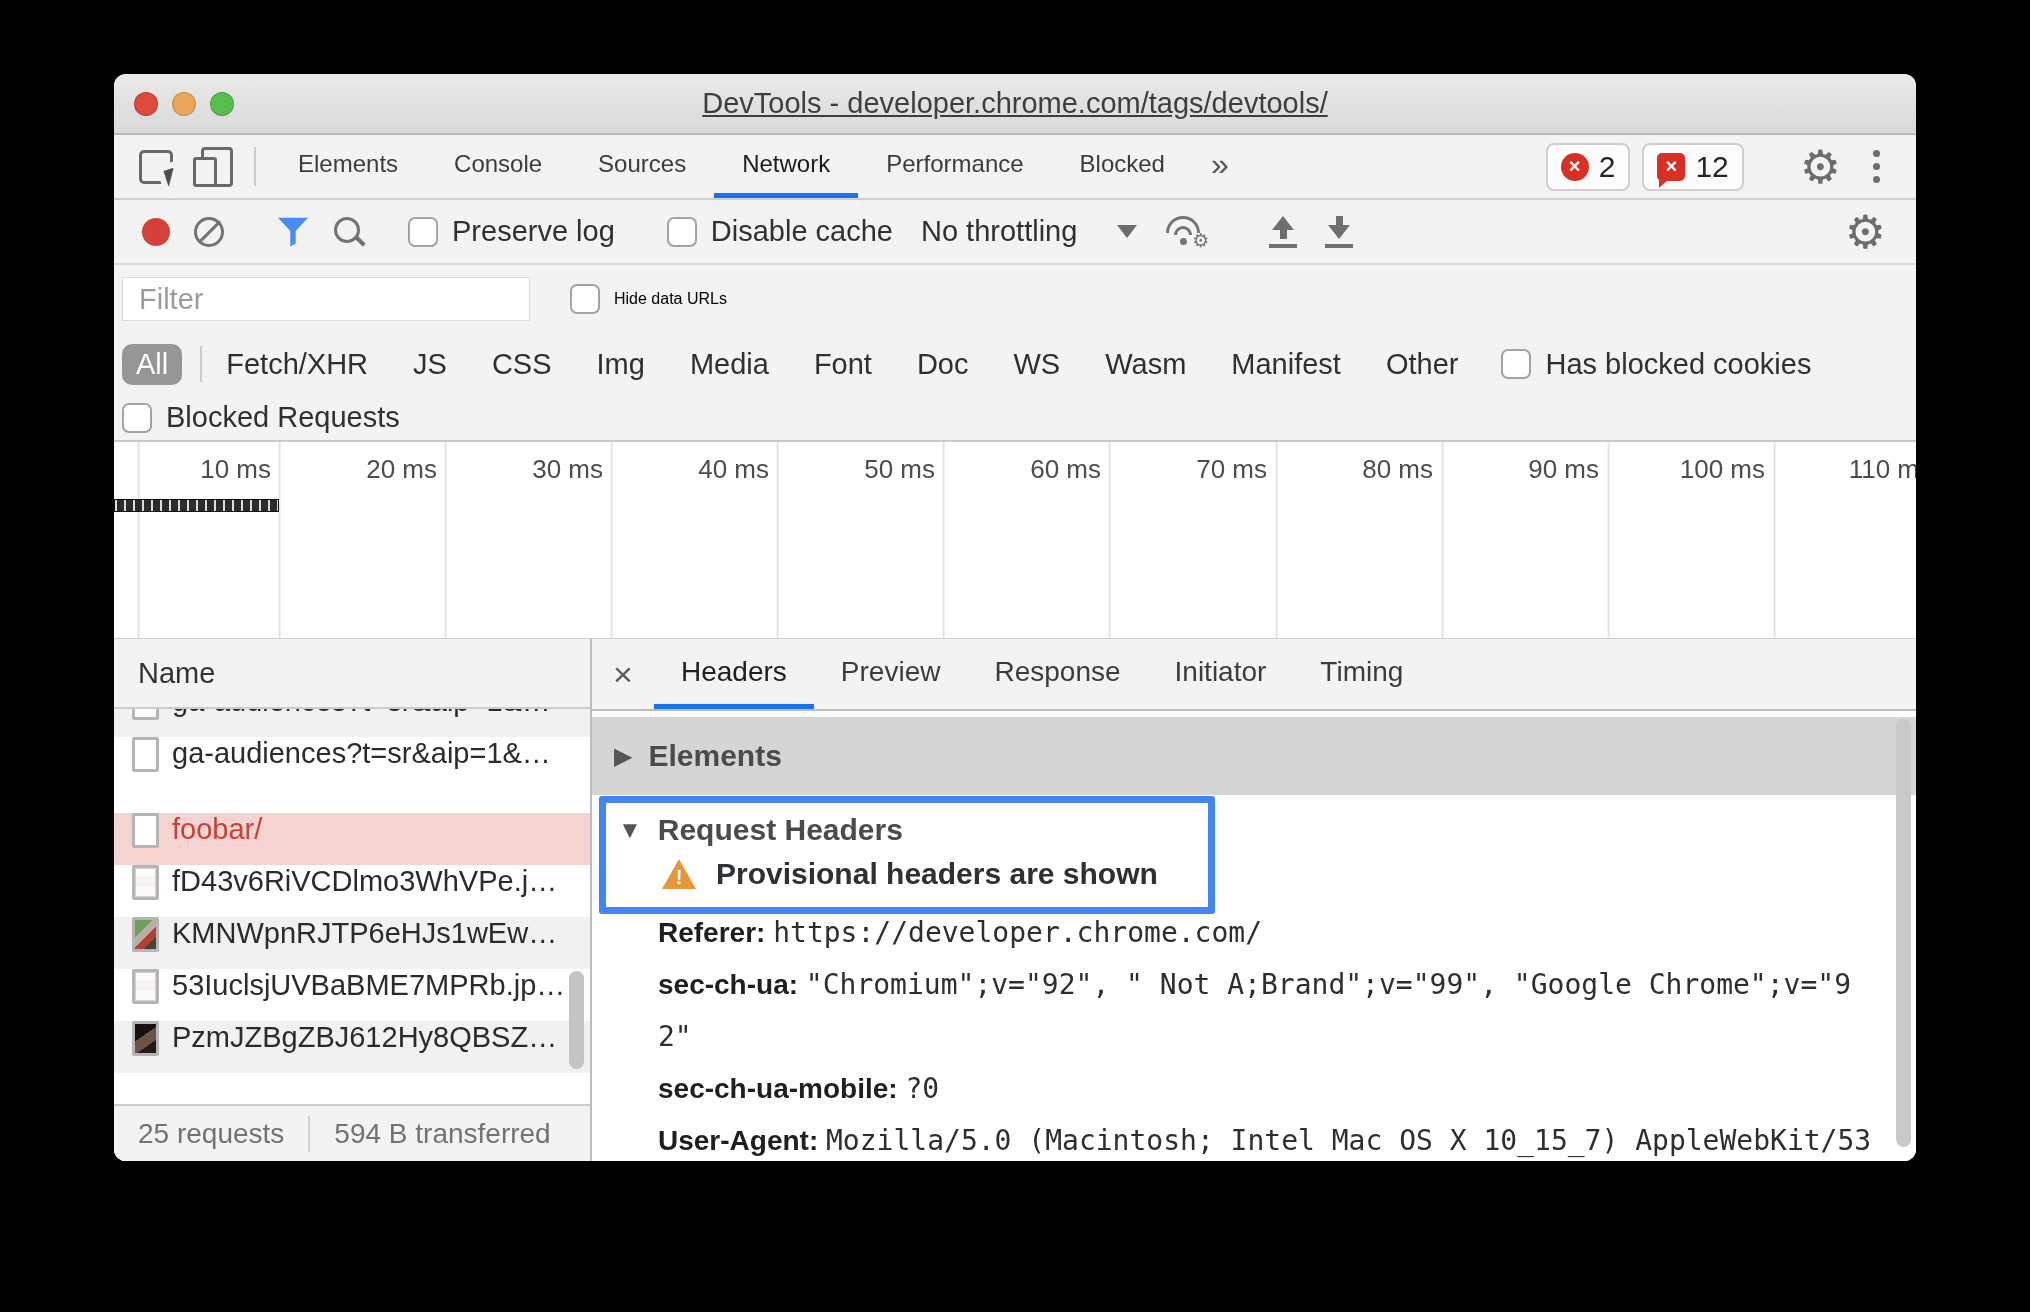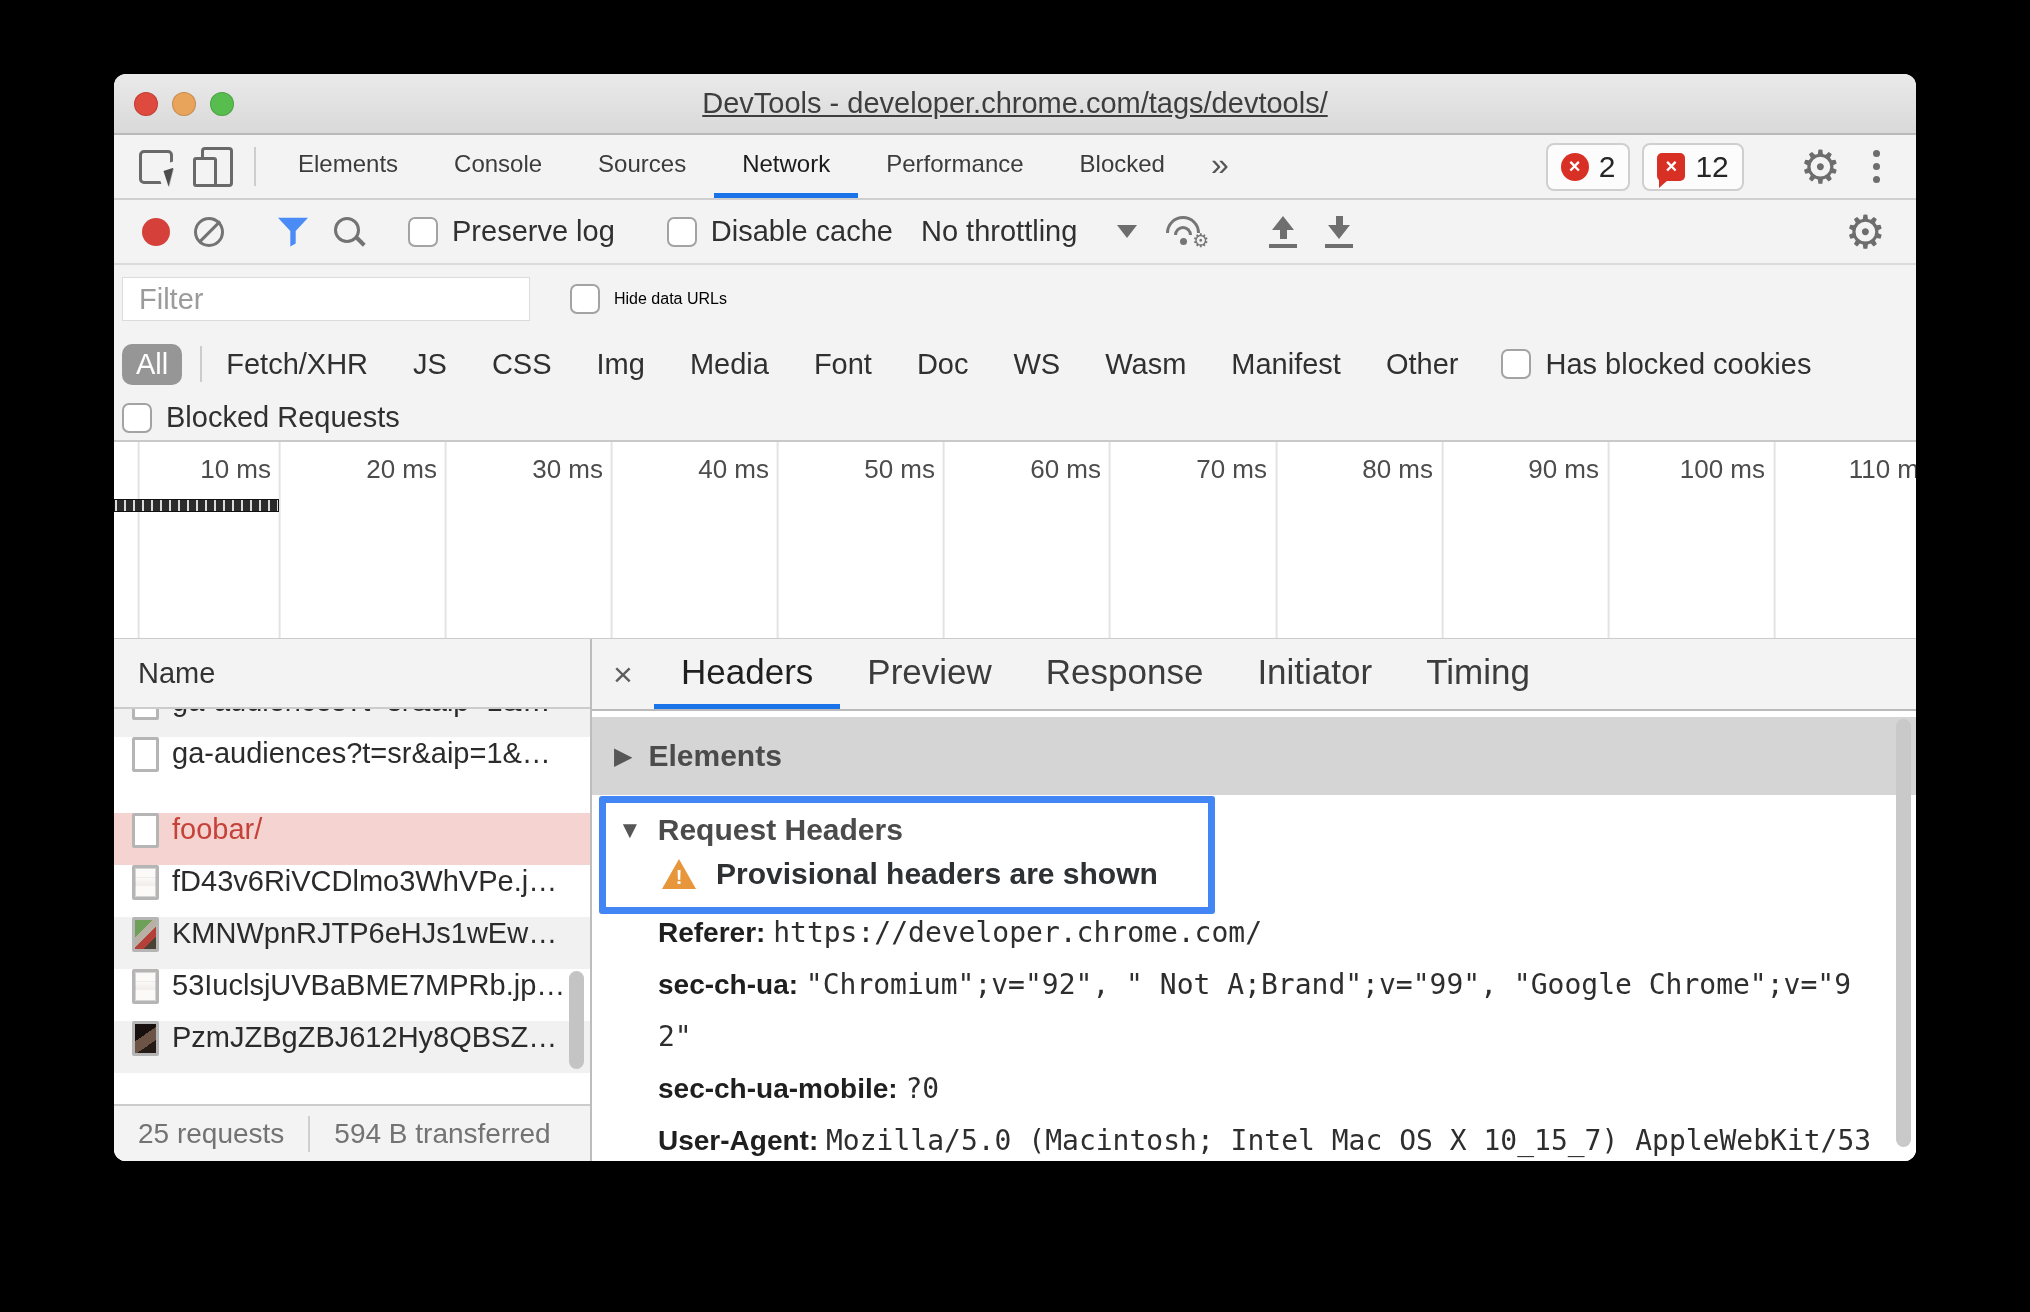--- a/index.html
+++ b/index.html
@@ -121,21 +121,21 @@
   .listfooter { position:absolute; left:0; right:0; bottom:0; height:57px; background:#f3f3f3; border-top:2px solid #ccc;
                 display:flex; align-items:center; font-size:28px; color:#737373; }
   .listfooter .fdiv { width:2px; height:36px; background:#cfcfcf; margin:0 24px; }
   .listfooter .f1 { margin-left:24px; }
   .left-scroll { position:absolute; right:6px; top:332px; width:15px; height:98px; background:#c4c4c4; border-radius:8px; }
 
   
   .rightpanel { flex:1; display:flex; flex-direction:column; background:#fff; overflow:hidden; }
   .dtabs { height:72px; background:#f3f3f3; border-bottom:2px solid #bababa; display:flex; align-items:stretch; flex:none; }
   .dclose { width:62px; display:flex; align-items:center; justify-content:center; font-size:34px; color:#5d5d5d; }
-  .dtab { display:flex; align-items:center; padding:0 27px; font-size:35px; color:#3c3c3c; border-bottom:5px solid transparent; }
+  .dtab { display:flex; align-items:center; padding:0 27px; font-size:28px; color:#3c3c3c; border-bottom:5px solid transparent; }
   .dtab.selected { color:#1f1f1f; border-bottom-color:#1a73e8; }
   .dcontent { position:relative; flex:1; background:#fff; overflow:hidden; }
   .general-bar { position:absolute; left:0; right:0; top:6px; height:78px; background:#d5d5d5;
                  display:flex; align-items:center; padding-left:22px; }
   .tri { font-size:24px; color:#565656; margin-right:16px; }
   .sect-label { font-size:30px; font-weight:bold; color:#4b4b4b; }
   .hl-box { position:absolute; left:7px; top:85px; width:616px; height:118px; background:#fff;
             border:7px solid #4285f4; border-radius:3px; z-index:3; padding:10px 0 0 12px; }
   .rh-line { display:flex; align-items:center; }
   .warn-line { display:flex; align-items:center; margin-top:10px; padding-left:44px; }

